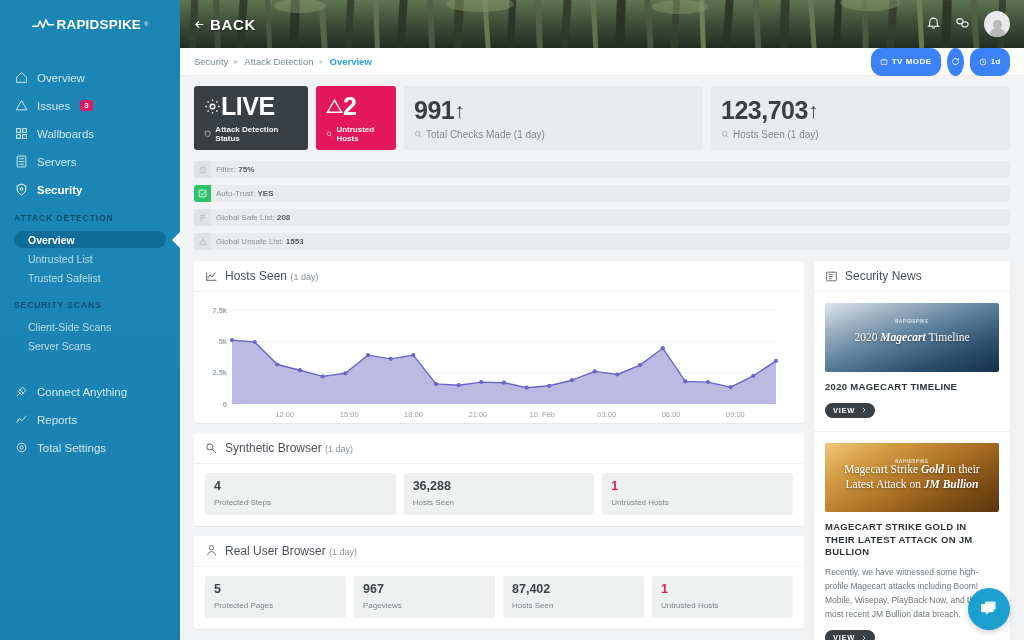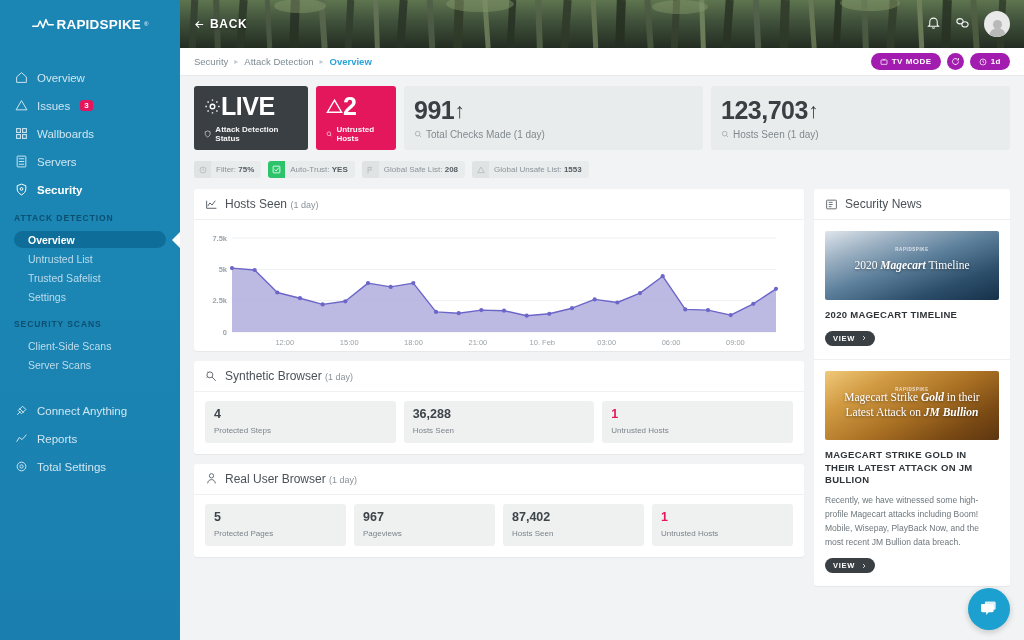--- a/index.html
+++ b/index.html
@@ -39,23 +39,23 @@
   .badge-count {
     background: #e4175c; color: #fff; font-size: 8px; font-weight: bold;
     border-radius: 3px; padding: 1px 4px; line-height: 1.2; margin-left: 1px;
   }
 
   .nav-section {
     color: #0c4f70; font-size: 8.5px; font-weight: bold; letter-spacing: .9px;
     padding-left: 14px; margin-top: 14px; margin-bottom: 8px;
   }
   .sub-item {
-    color: #bcdcec; font-size: 10.5px; padding-left: 28px;
+    color: #bcdcec; font-size: 10.5px; 
     height: 17px; display: flex; align-items: center; cursor: pointer;
-    margin-bottom: 2px; position: relative;
+    margin-bottom: 2px; position: relative; margin-left: 28px;
   }
   .sub-item.selected {
     background: #0f6e99; color: #fff; font-weight: bold;
     border-radius: 9px; margin-left: 14px; padding-left: 14px;
     width: 152px;
   }
   .sub-item.selected:after {
     content: ""; position: absolute; right: -14px; top: 1px;
     border-top: 8px solid transparent; border-bottom: 8px solid transparent;
     border-right: 8px solid #fff;
@@ -69,21 +69,21 @@
     height: 48px; position: relative; overflow: hidden;
     background: #2d3b30;
   }
   .hero-bg { position: absolute; inset: 0; }
   .hero-inner {
     position: relative; height: 48px; display: flex; align-items: center;
     padding: 0 14px; z-index: 2;
   }
   .back-btn {
     display: flex; align-items: center; gap: 5px; color: #fff;
-    font-size: 12px; font-weight: bold; letter-spacing: .7px; cursor: pointer;
+    font-size: 15px; font-weight: bold; letter-spacing: .7px; cursor: pointer;
     text-shadow: 0 1px 2px rgba(0,0,0,.5);
   }
   .hero-right { margin-left: auto; display: flex; align-items: center; gap: 14px; }
   .hero-icon { cursor: pointer; opacity: .95; }
   .avatar {
     width: 26px; height: 26px; border-radius: 50%; background: #e9e9e9;
     display: flex; align-items: flex-end; justify-content: center; overflow: hidden;
     cursor: pointer;
   }
   .avatar .head { width:9px;height:9px;border-radius:50%;background:#b9b9b9;margin-bottom:-1px;}
@@ -92,21 +92,21 @@
 
   .crumbbar {
     height: 28px; background: #fff; display: flex; align-items: center;
     padding: 0 14px; border-bottom: 1px solid #e7eaec;
   }
   .crumb { font-size: 9.5px; color: #7b8a93; cursor: pointer; }
   .crumb.cur { color: #29a3d9; font-weight: bold; }
   .crumb-sep { color: #c3ccd2; font-size: 8px; margin: 0 6px; }
   .crumb-right { margin-left: auto; display: flex; align-items: center; gap: 6px; }
   .pill {
-    background: #a21caf; color: #fff; border-radius: 11px; height: 17px;
+    background: #3b82f6; color: #fff; border-radius: 11px; height: 28px;
     display: flex; align-items: center; gap: 4px; padding: 0 9px;
     font-size: 8px; font-weight: bold; letter-spacing: .5px; cursor: pointer;
   }
   .pill.round { width: 17px; padding: 0; justify-content: center; border-radius: 50%; }
 
   .content { padding: 10px 14px 0 14px; }
 
   
   .stats-row { display: flex; gap: 8px; align-items: stretch; }
   .kpi {
@@ -120,21 +120,21 @@
   .kpi-top { display: flex; align-items: center; }
   .kpi-big { font-size: 25px; font-weight: bold; line-height: 1; letter-spacing: -.5px; }
   .kpi-sub {
     display: flex; align-items: center; gap: 4px;
     font-size: 8px; margin-top: 6px; font-weight: bold; opacity: .95;
   }
   .kpi.light .kpi-sub { font-weight: normal; color: #7b848a; font-size: 10px; }
   .arrow-up { font-size: 21px; font-weight: bold; line-height: 1; }
 
   
-  .chips { display: flex; gap: 7px; margin-top: 11px; }
+  .chips { display: flex; gap: 7px; margin-top: 11px; flex-direction: column; }
   .chip {
     display: flex; align-items: center; background: #e9ecec; border-radius: 3px;
     height: 17px; overflow: hidden; cursor: pointer;
   }
   .chip-ic {
     width: 17px; height: 17px; display: flex; align-items: center; justify-content: center;
     background: #dfe3e3;
   }
   .chip-ic.green { background: #2cc36b; }
   .chip-txt { font-size: 8px; color: #8a939a; padding: 0 7px 0 5px; }
@@ -269,23 +269,20 @@
 
       <div class="nav-section">ATTACK DETECTION</div>
       <div class="sub-item selected">
         <span>Overview</span>
       </div>
       <div class="sub-item">
         <span>Untrusted List</span>
       </div>
       <div class="sub-item">
         <span>Trusted Safelist</span>
-      </div>
-      <div class="sub-item">
-        <span>Settings</span>
       </div>
 
       <div class="nav-section">SECURITY SCANS</div>
       <div class="sub-item">
         <span>Client-Side Scans</span>
       </div>
       <div class="sub-item">
         <span>Server Scans</span>
       </div>
 

